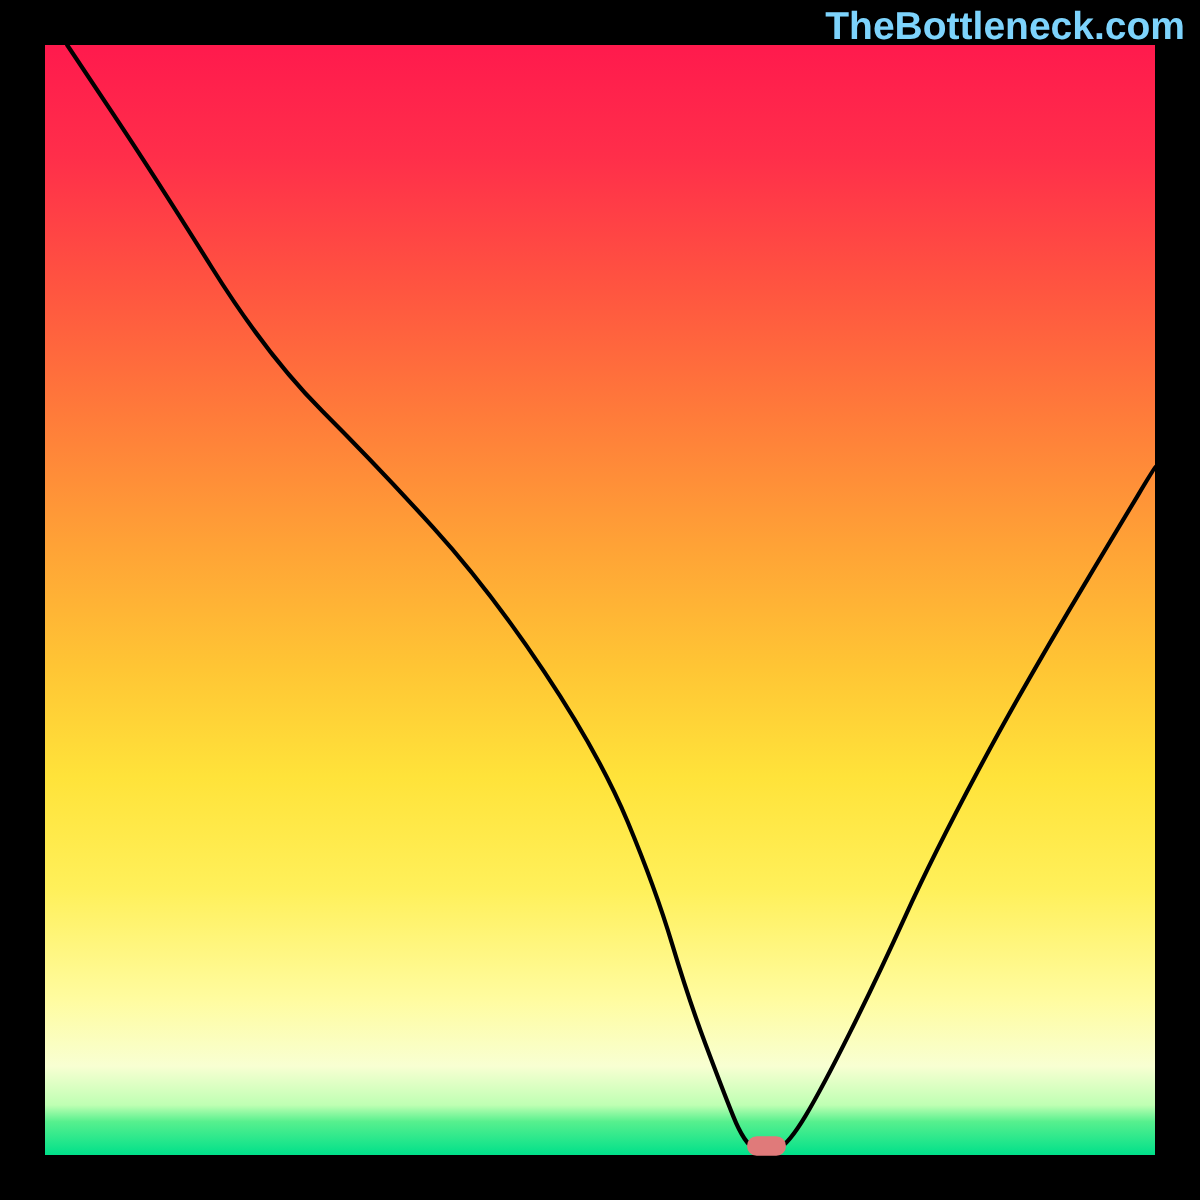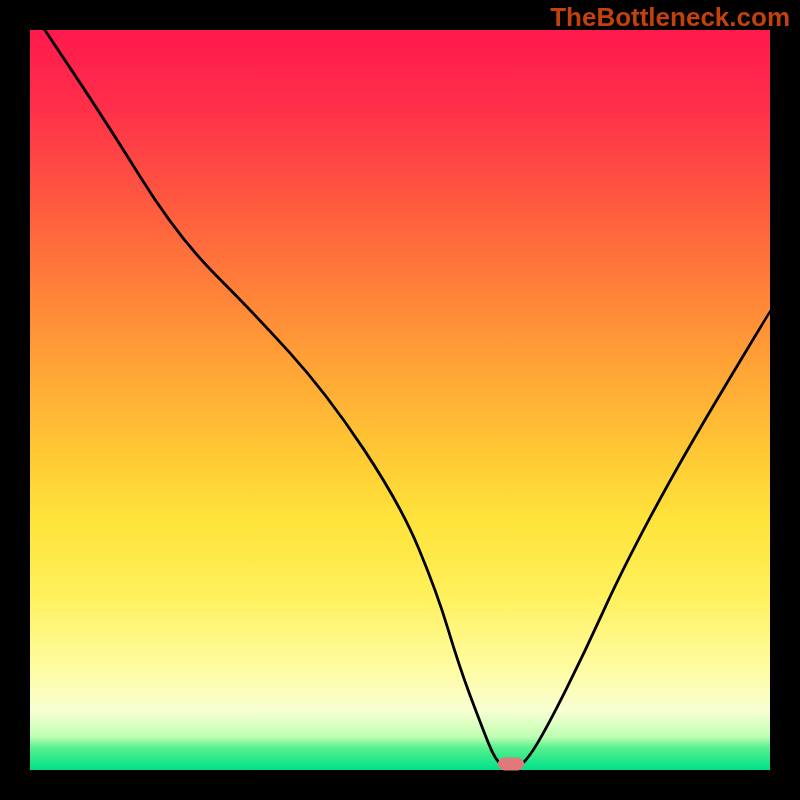--- a/index.html
+++ b/index.html
@@ -18,21 +18,21 @@
     height: 800px;
     background: #000;
   }
   .watermark {
     position: absolute;
     top: 2px;
     right: 10px;
     font-family: Arial, Helvetica, sans-serif;
     font-size: 26px;
     font-weight: 600;
-    color: #c2410c;
+    color: #7dd3fc;
     letter-spacing: 0px;
   }
   .plot-area {
     position: absolute;
     left: 30px;
     top: 30px;
     width: 740px;
     height: 740px;
     
     background: linear-gradient(

